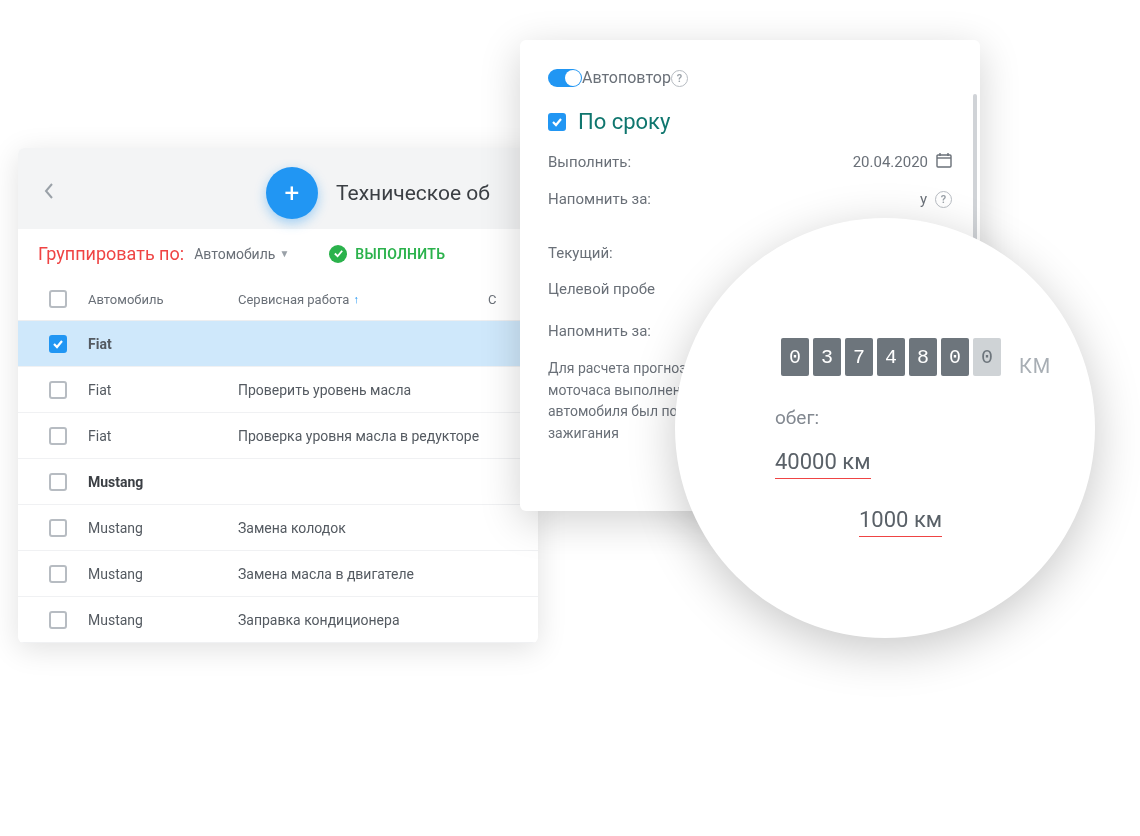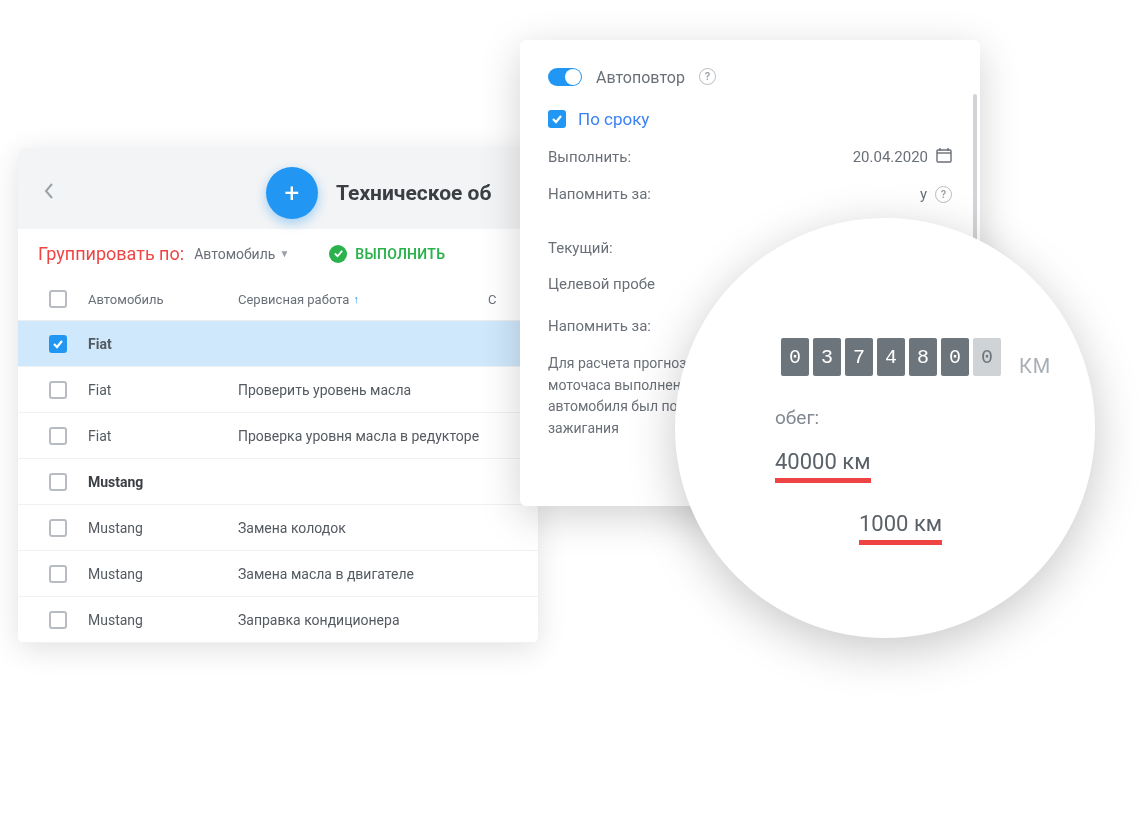--- a/index.html
+++ b/index.html
@@ -43,21 +43,21 @@
     background: #2196f3;
     color: #fff;
     display: flex; align-items: center; justify-content: center;
     font-size: 26px;
     box-shadow: 0 4px 12px rgba(33,150,243,0.4);
     cursor: pointer;
   }
   .page-title {
     font-size: 21px;
     color: #3b3f44;
-    font-weight: 700;
+    font-weight: 400;
     white-space: nowrap;
   }
   .toolbar {
     display: flex;
     align-items: center;
     padding: 14px 20px;
     gap: 10px;
     background: #fff;
   }
   .group-label { color: #ef4444; font-size: 18px; }
@@ -113,37 +113,37 @@
     left: 520px;
     top: 40px;
     width: 460px;
     background: #fff;
     border-radius: 6px;
     box-shadow: 0 10px 40px rgba(0,0,0,0.18);
     padding: 28px 28px 20px 28px;
     z-index: 5;
   }
   .form-row { margin-bottom: 22px; }
-  .toggle-row { display: flex; align-items: flex-start; gap: 14px; }
+  .toggle-row { display: flex; align-items: flex-end; }
   .toggle {
     width: 34px; height: 18px; border-radius: 10px; background: #2196f3;
     position: relative; cursor: pointer;
   }
   .toggle::after {
     content: ""; position: absolute; right: 1px; top: 1px;
     width: 16px; height: 16px; border-radius: 50%; background: #fff;
   }
   .toggle-label { color: #6a7078; font-size: 16px; }
   .help-icon {
     width: 17px; height: 17px; border: 1.5px solid #b7bcc2; border-radius: 50%;
     display: inline-flex; align-items: center; justify-content: center;
     color: #9aa1a8; font-size: 11px; font-weight: 600;
   }
   .check-row { display: flex; align-items: center; gap: 12px; margin-bottom: 18px; }
-  .section-label { color: #3b82f6; font-size: 17px; text-align: right; }
+  .section-label { color: #0f766e; font-size: 22px; text-align: right; }
   .field { display: flex; align-items: center; justify-content: space-between; margin-bottom: 18px; }
   .flabel { color: #6a7078; font-size: 15px; }
   .fval { color: #6a7078; font-size: 15px; display: flex; align-items: center; gap: 8px; }
   .cal-icon { width: 16px; height: 16px; }
   .info-text { color: #6a7078; font-size: 14px; line-height: 1.55; margin-top: 6px; padding-right: 4px; }
   .form-actions { display: flex; justify-content: flex-end; gap: 28px; margin-top: 22px; padding-top: 8px; }
   .btn-flat { font-size: 14px; font-weight: 600; letter-spacing: 0.4px; cursor: pointer; }
   .btn-cancel { color: #8a9096; }
   .btn-create { color: #1e88e5; }
   .vscroll {
@@ -174,21 +174,21 @@
     display: flex; align-items: center; justify-content: center;
     font-size: 20px; font-family: "Courier New", monospace;
     border-radius: 2px;
   }
   .odigit.light { background: #cfd3d6; color: #6d757c; }
   .km-label { color: #a8aeb4; font-size: 20px; letter-spacing: 1px; margin-top: 18px; }
   .mag-field { display: flex; flex-direction: column; gap: 6px; }
   .mag-flabel { color: #828890; font-size: 19px; }
   .mag-fval {
     color: #5a6168; font-size: 22px;
-    border-bottom: 5px solid #ef4444; padding-bottom: 4px;
+    border-bottom: 1px solid #ef4444; padding-bottom: 4px;
     margin-left: 110px; max-width: 180px;
   }
   .mag-small { color: #828890; font-size: 18px; padding-left: 90px; }
 </style>
 </head>
 <body>
 
 <div class="table-panel">
   <div class="table-header">
     <span class="back-chevron">

